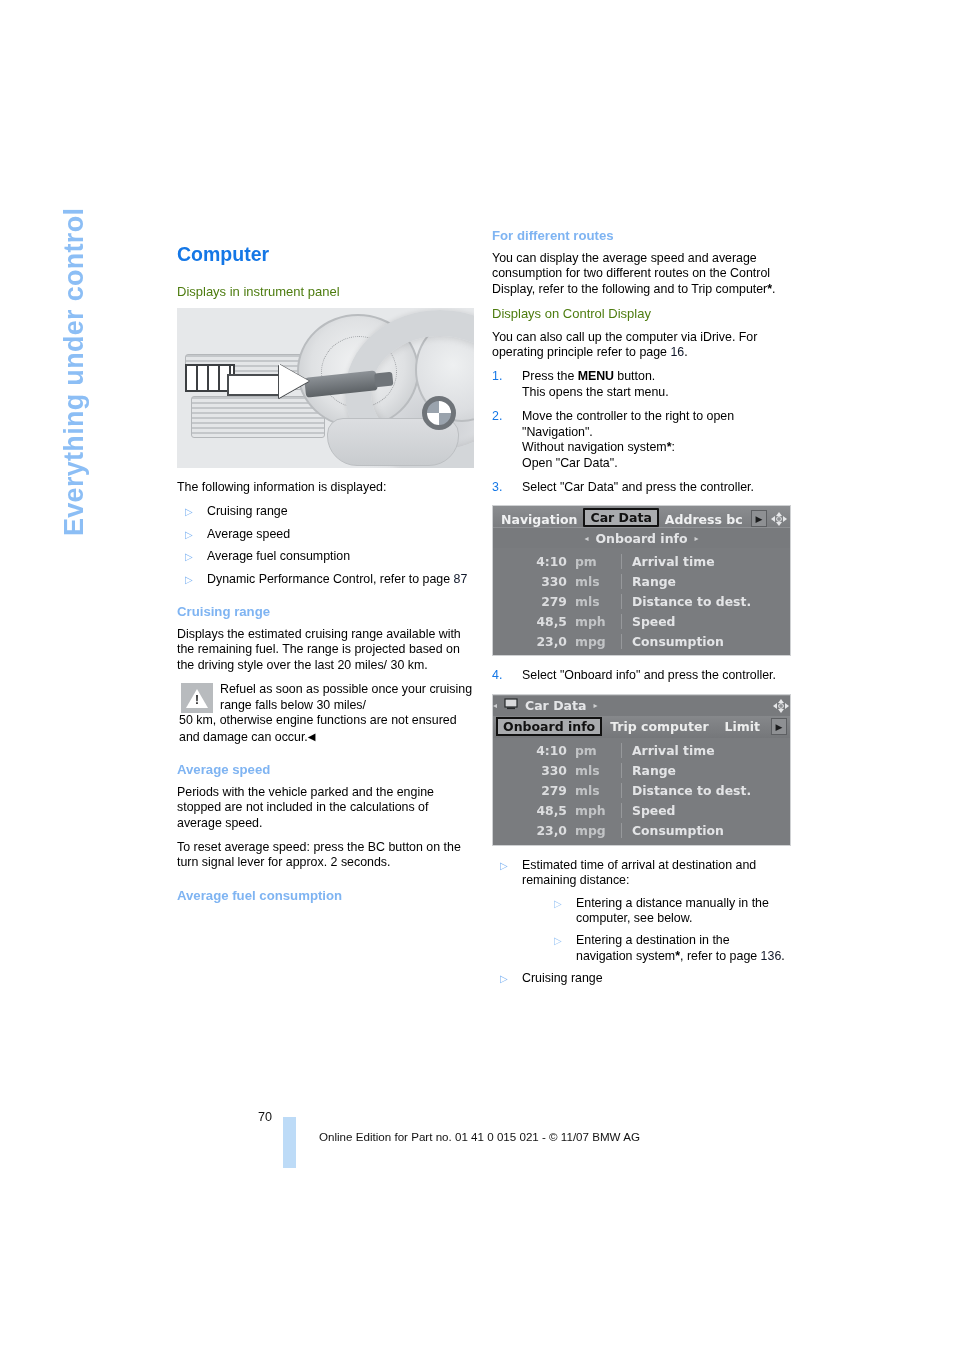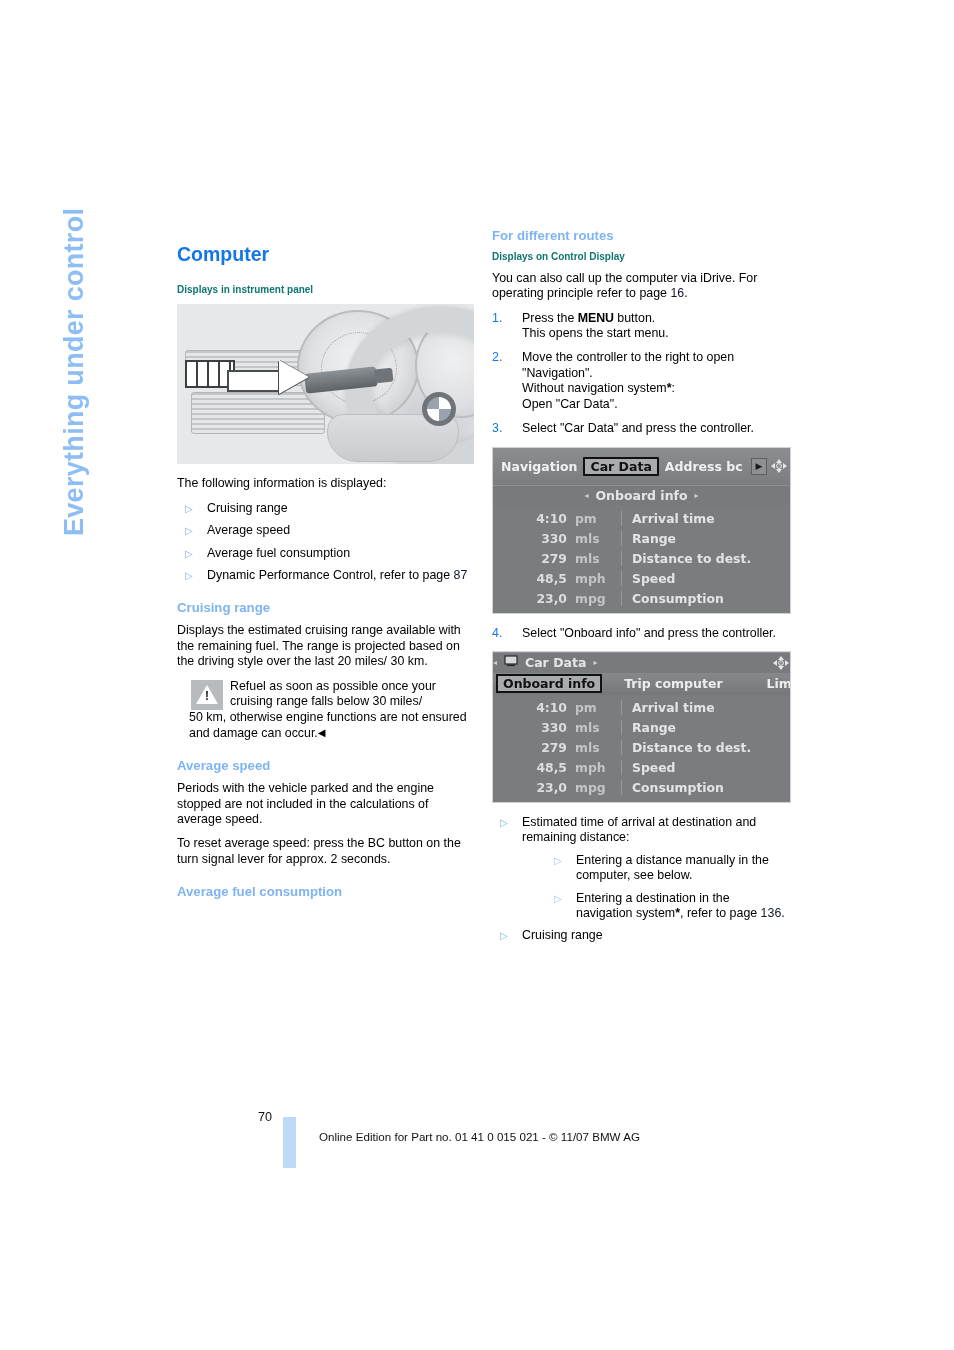--- a/index.html
+++ b/index.html
@@ -51,23 +51,23 @@
   .col-right { left: 492px; }
 
   h1.section-title {
     font-size: 19.5px;
     font-weight: bold;
     color: #1477E6;
     margin: 15px 0 19px 0;
     line-height: 1.15;
   }
   h2.sub-head {
-    font-size: 10px;
-    font-weight: bold;
-    color: #0f766e;
+    font-size: 13px;
+    font-weight: normal;
+    color: #4d7c0f;
     margin: 0 0 8px 0;
     line-height: 1.2;
   }
   h2.sub-head-light {
     font-size: 13.2px;
     font-weight: bold;
     color: #7FB4F2;
     margin: 17px 0 7px 0;
     line-height: 1.2;
   }
@@ -226,23 +226,23 @@
     width: 297px;
     margin: 4px 0 12px 0;
     background: #6f7174;
     border: 1px solid #cfd1d3;
     font-family: "DejaVu Sans", sans-serif;
     color: #e9eaec;
     overflow: hidden;
   }
   .idrive .menubar {
     display: flex;
-    align-items: center;
+    align-items: flex-end;
     height: 21px;
-    padding: 8px 2px;
+    padding: 0 2px;
     background: linear-gradient(180deg,#8b8d90 0%, #7b7d80 100%);
     font-size: 12.5px;
     font-weight: bold;
     white-space: nowrap;
   }
   .idrive .menubar .mi {
     padding: 0 6px;
     color: #f0f1f2;
   }
   .idrive .menubar .mi.sel {
@@ -289,21 +289,21 @@
   .idrive .subbar {
     display: flex;
     align-items: center;
     height: 22px;
     padding: 0 3px;
     background: linear-gradient(180deg,#86888b 0%,#75777a 100%);
     font-size: 12.5px;
     font-weight: bold;
     white-space: nowrap;
   }
-  .idrive .subbar .mi { padding: 0 22px; color: #eceded; }
+  .idrive .subbar .mi { padding: 0 8px; color: #eceded; }
   .idrive .subbar .mi.sel {
     background: #a9abae;
     color: #111;
     border: 2px solid #111;
     padding: 0 5px;
   }
   .idrive .subbar .spacer { flex: 1 1 auto; }
 
   .idrive .rows {
     background: #7a7c7f;
@@ -408,21 +408,21 @@
   }
 
   .kbd-menu { font-weight: bold; letter-spacing: -0.1px; }
   .pgref { color: #0f172a; }
   .ast { font-weight: bold; }
   .endmark { font-size: 10px; vertical-align: 1px; }
 
   
   .note {
     position: relative;
-    margin: 0 0 9px 12px;
+    margin: 0 0 9px 2px;
     font-size: 12.4px;
     line-height: 15.4px;
   }
   .note .warn-icon {
     float: left;
     width: 32px;
     height: 30px;
     margin: 1px 7px 0 2px;
     background: #b8bbbe;
     display: flex;
@@ -543,20 +543,21 @@
     <p class="body">Periods with the vehicle parked and the engine stopped are not included in the calculations of average speed.</p>
     <p class="body">To reset average speed: press the BC button on the turn signal lever for approx. 2 seconds.</p>
 
     <h2 class="sub-head-light">Average fuel consumption</h2>
 
   </div>
 
   <div class="col col-right">
 
     <h2 class="sub-head-light first">For different routes</h2>
+    <p class="body"><span>You can display the average speed and average consumption for two different routes on the Control Display, refer to the following and to Trip computer</span><span class="ast">*</span><span>.</span></p>
 
     <h2 class="sub-head">Displays on Control Display</h2>
     <p class="body"><span>You can also call up the computer via iDrive. For operating principle refer to page </span><span class="pgref">16</span><span>.</span></p>
 
     <ol class="num-list">
       <li>
         <span class="num">1.</span>
         <span>Press the </span><span class="kbd-menu">MENU</span><span> button.</span><br>
         <span>This opens the start menu.</span>
       </li>

